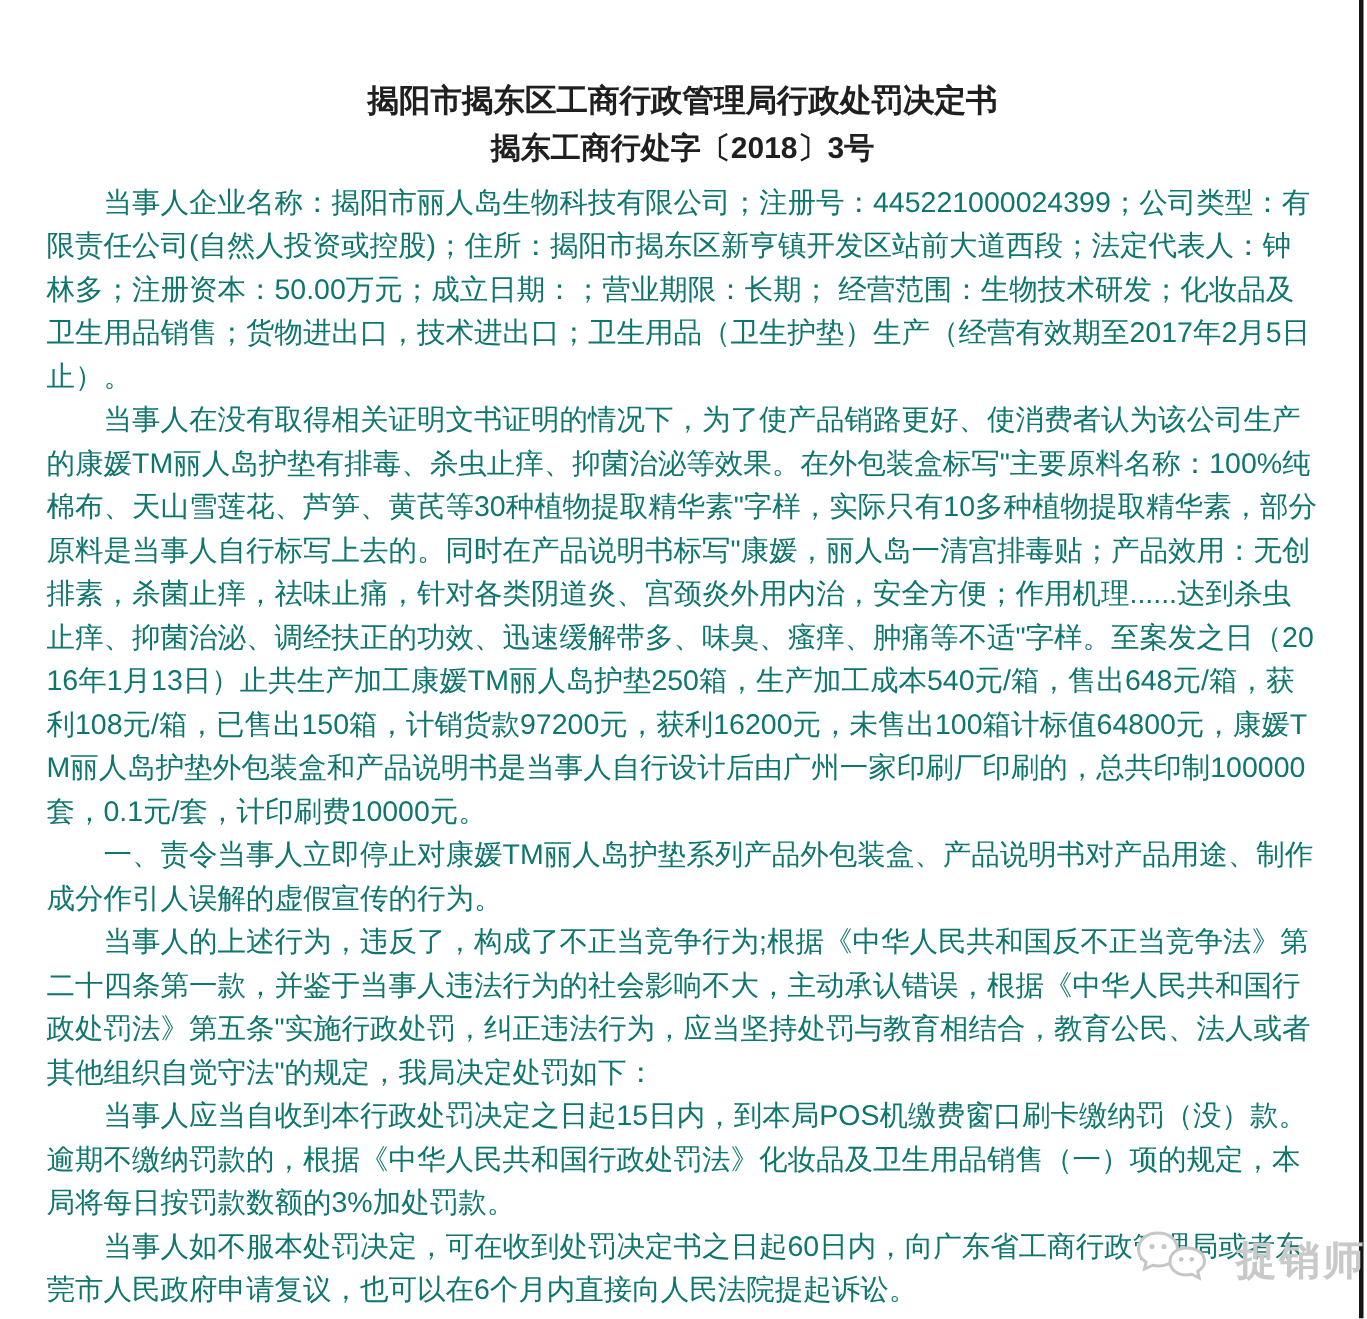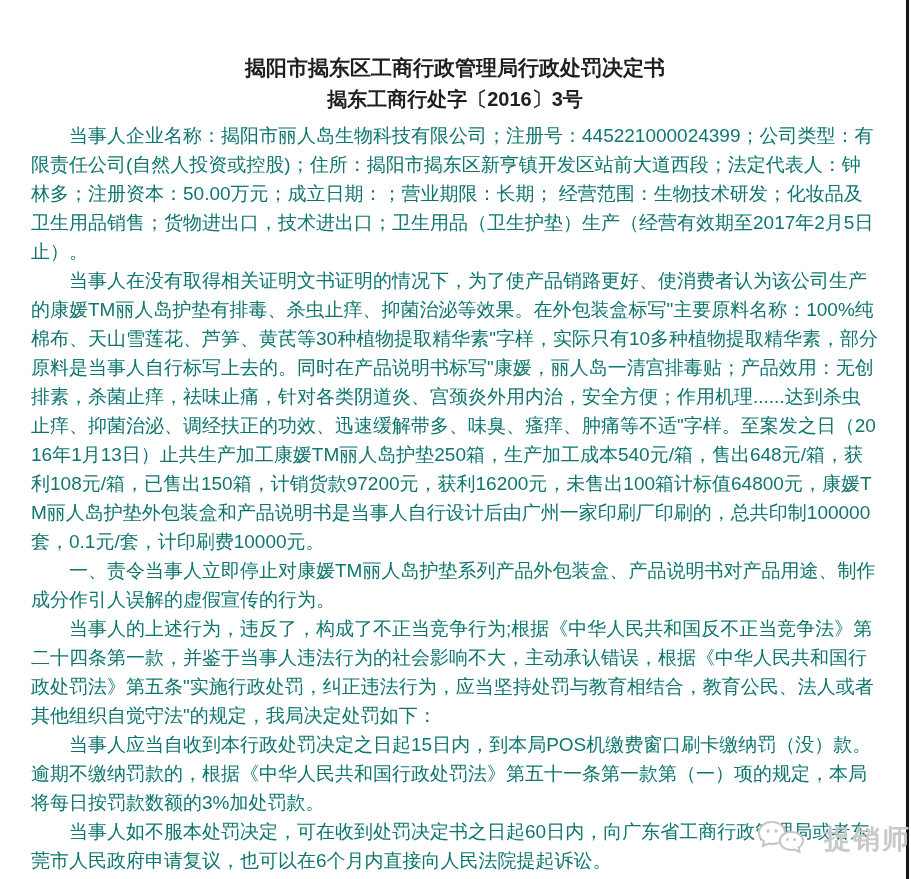--- a/index.html
+++ b/index.html
@@ -84,27 +84,27 @@
     display: inline-block;
   }
 </style>
 </head>
 <body>
 
 <div class="page">
 
   <div class="doc">
     <h1 class="doc-title">揭阳市揭东区工商行政管理局行政处罚决定书</h1>
-    <h2 class="doc-number">揭东工商行处字〔2016〕3号</h2>
+    <h2 class="doc-number">揭东工商行处字〔2018〕3号</h2>
 
     <p class="para">当事人企业名称：揭阳市丽人岛生物科技有限公司；注册号：445221000024399；公司类型：有限责任公司(自然人投资或控股)；住所：揭阳市揭东区新亨镇开发区站前大道西段；法定代表人：钟林多；注册资本：50.00万元；成立日期：；营业期限：长期； 经营范围：生物技术研发；化妆品及卫生用品销售；货物进出口，技术进出口；卫生用品（卫生护垫）生产（经营有效期至2017年2月5日止）。</p>
     <p class="para">当事人在没有取得相关证明文书证明的情况下，为了使产品销路更好、使消费者认为该公司生产的康媛TM丽人岛护垫有排毒、杀虫止痒、抑菌治泌等效果。在外包装盒标写"主要原料名称：100%纯棉布、天山雪莲花、芦笋、黄芪等30种植物提取精华素"字样，实际只有10多种植物提取精华素，部分原料是当事人自行标写上去的。同时在产品说明书标写"康媛，丽人岛一清宫排毒贴；产品效用：无创排素，杀菌止痒，祛味止痛，针对各类阴道炎、宫颈炎外用内治，安全方便；作用机理......达到杀虫止痒、抑菌治泌、调经扶正的功效、迅速缓解带多、味臭、瘙痒、肿痛等不适"字样。至案发之日（2016年1月13日）止共生产加工康媛TM丽人岛护垫250箱，生产加工成本540元/箱，售出648元/箱，获利108元/箱，已售出150箱，计销货款97200元，获利16200元，未售出100箱计标值64800元，康媛TM丽人岛护垫外包装盒和产品说明书是当事人自行设计后由广州一家印刷厂印刷的，总共印制100000套，0.1元/套，计印刷费10000元。</p>
     <p class="para">一、责令当事人立即停止对康媛TM丽人岛护垫系列产品外包装盒、产品说明书对产品用途、制作成分作引人误解的虚假宣传的行为。</p>
     <p class="para">当事人的上述行为，违反了，构成了不正当竞争行为;根据《中华人民共和国反不正当竞争法》第二十四条第一款，并鉴于当事人违法行为的社会影响不大，主动承认错误，根据《中华人民共和国行政处罚法》第五条"实施行政处罚，纠正违法行为，应当坚持处罚与教育相结合，教育公民、法人或者其他组织自觉守法"的规定，我局决定处罚如下：</p>
-    <p class="para">当事人应当自收到本行政处罚决定之日起15日内，到本局POS机缴费窗口刷卡缴纳罚（没）款。逾期不缴纳罚款的，根据《中华人民共和国行政处罚法》第五十一条第一款第（一）项的规定，本局将每日按罚款数额的3%加处罚款。</p>
+    <p class="para">当事人应当自收到本行政处罚决定之日起15日内，到本局POS机缴费窗口刷卡缴纳罚（没）款。逾期不缴纳罚款的，根据《中华人民共和国行政处罚法》化妆品及卫生用品销售（一）项的规定，本局将每日按罚款数额的3%加处罚款。</p>
     <p class="para">当事人如不服本处罚决定，可在收到处罚决定书之日起60日内，向广东省工商行政管理局或者东莞市人民政府申请复议，也可以在6个月内直接向人民法院提起诉讼。</p>
   </div>
 
   <div class="watermark">
     <span class="wm-icon">
       <svg width="46" height="42" viewBox="0 0 46 42">
         <g fill="#ffffff" stroke="#c6c6c6" stroke-width="2">
           <path d="M14 6 C6 6 1 11 1 17 C1 20.5 3 23.5 6 25.3 L5 30 L10.5 27.5 C11.6 27.8 12.8 28 14 28 C22 28 27 23 27 17 C27 11 22 6 14 6 Z"></path>
           <path d="M33 16 C26.5 16 22 20 22 25 C22 30 26.5 34 33 34 C34.2 34 35.4 33.8 36.5 33.5 L41.5 36 L40.5 31.5 C43.2 29.9 45 27.6 45 25 C45 20 40.5 16 33 16 Z"></path>
         </g>

